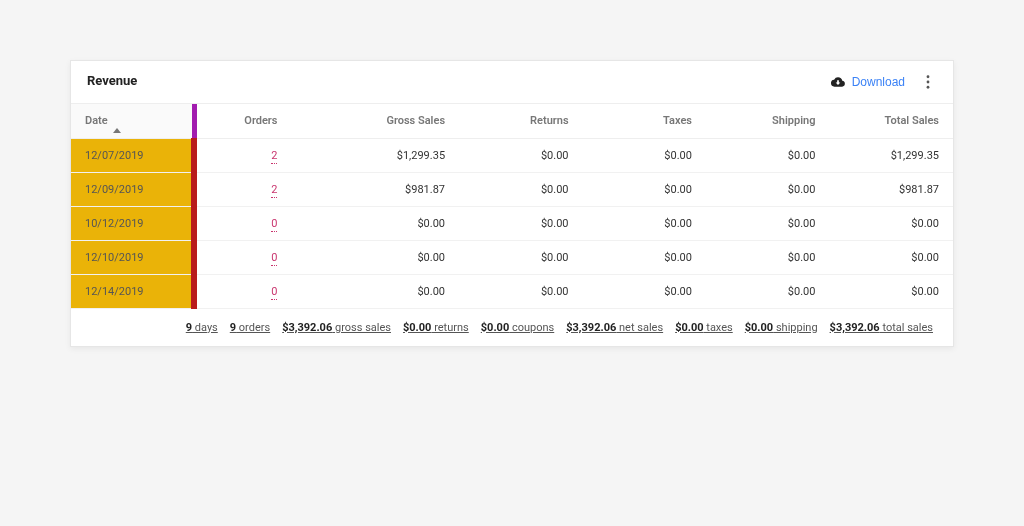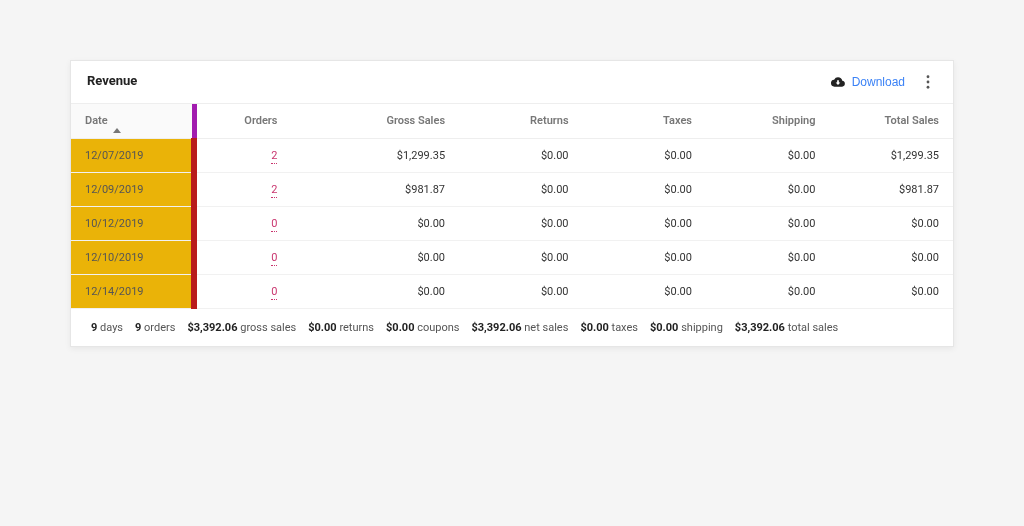--- a/index.html
+++ b/index.html
@@ -111,22 +111,23 @@
     width: 0; height: 0;
     border-left: 4px solid transparent;
     border-right: 4px solid transparent;
     border-bottom: 5px solid #777;
   }
 
   tfoot td {
     font-size: 11px;
     color: #555;
     padding: 12px 14px;
-    text-align: left;
+    text-align: right;
     border-top: 1px solid #eee;
+    text-decoration: underline;
   }
   .summary-item { margin: 0 6px; white-space: nowrap; }
   .summary-item b { color: #222; font-weight: 700; }
 </style>
 </head>
 <body>
 
 <div class="card">
   <div class="card-header">
     <div class="card-title">Revenue</div>

